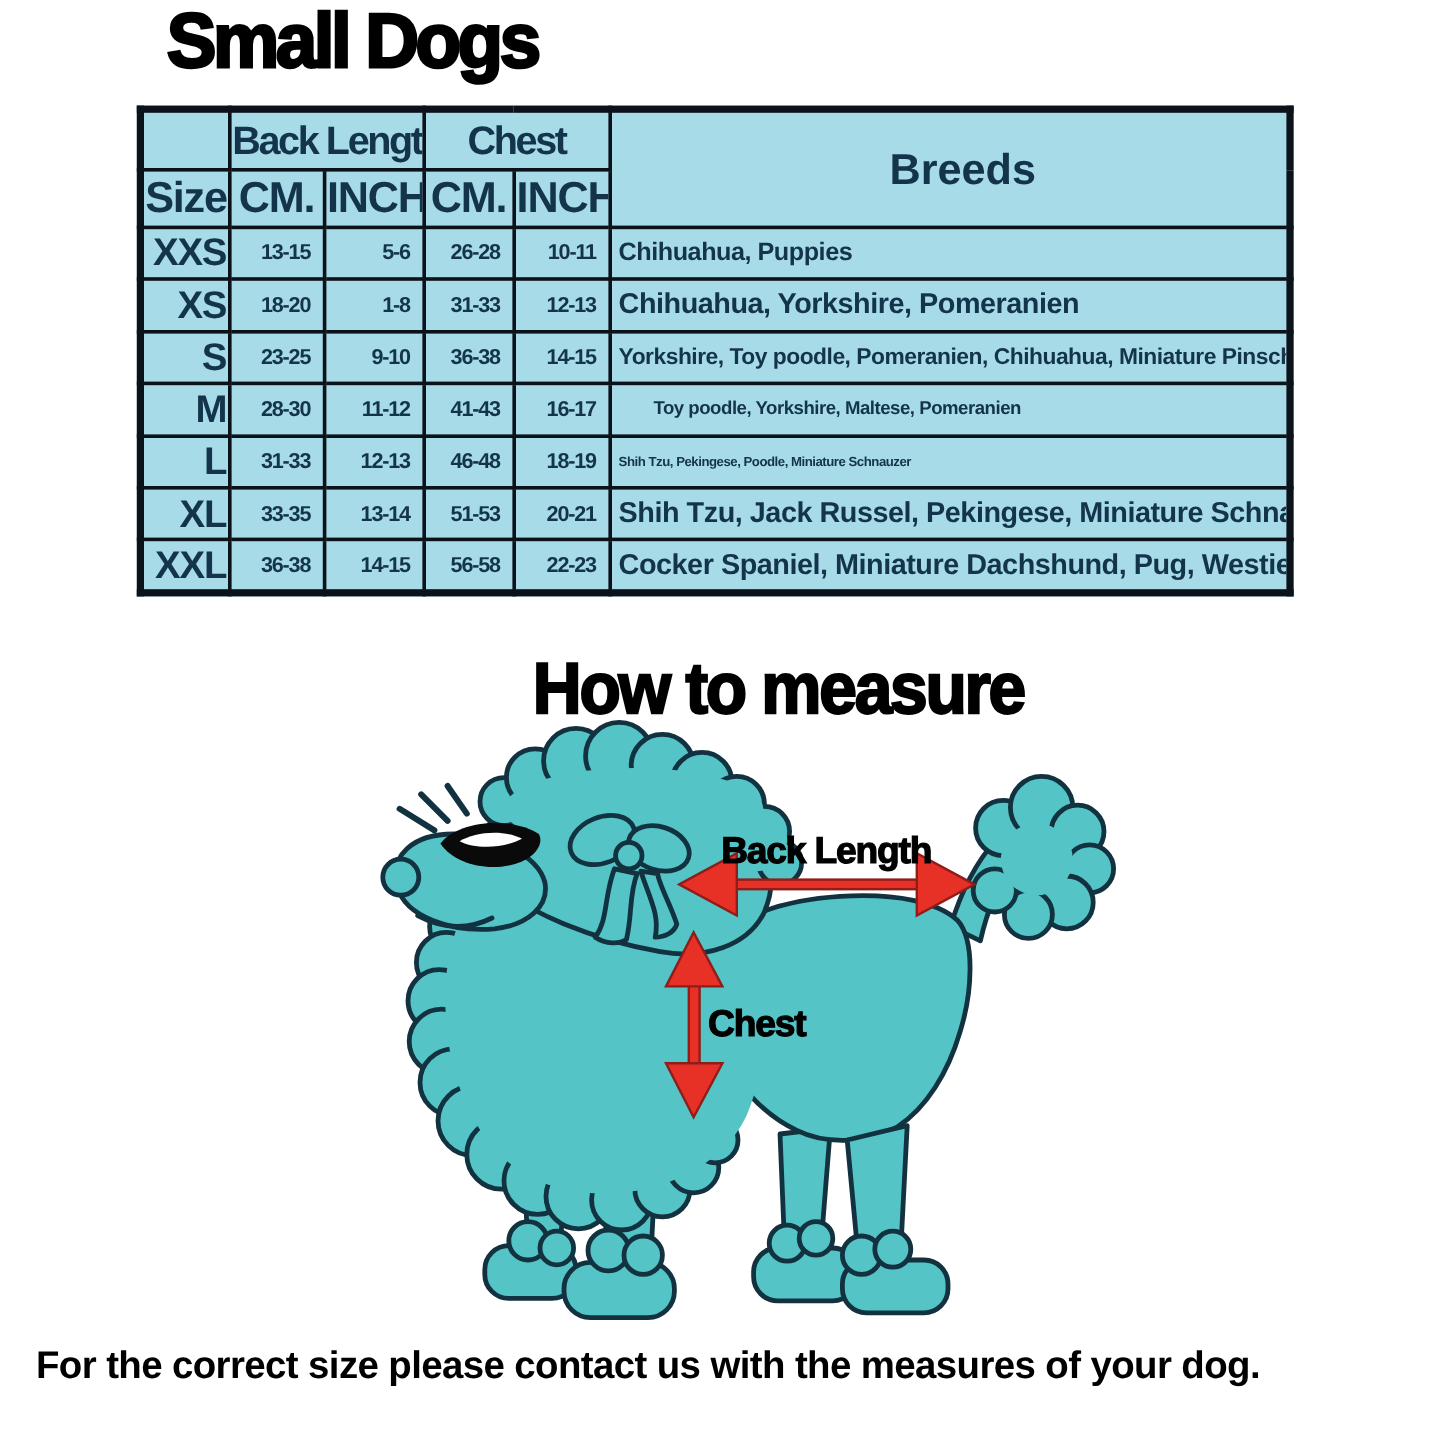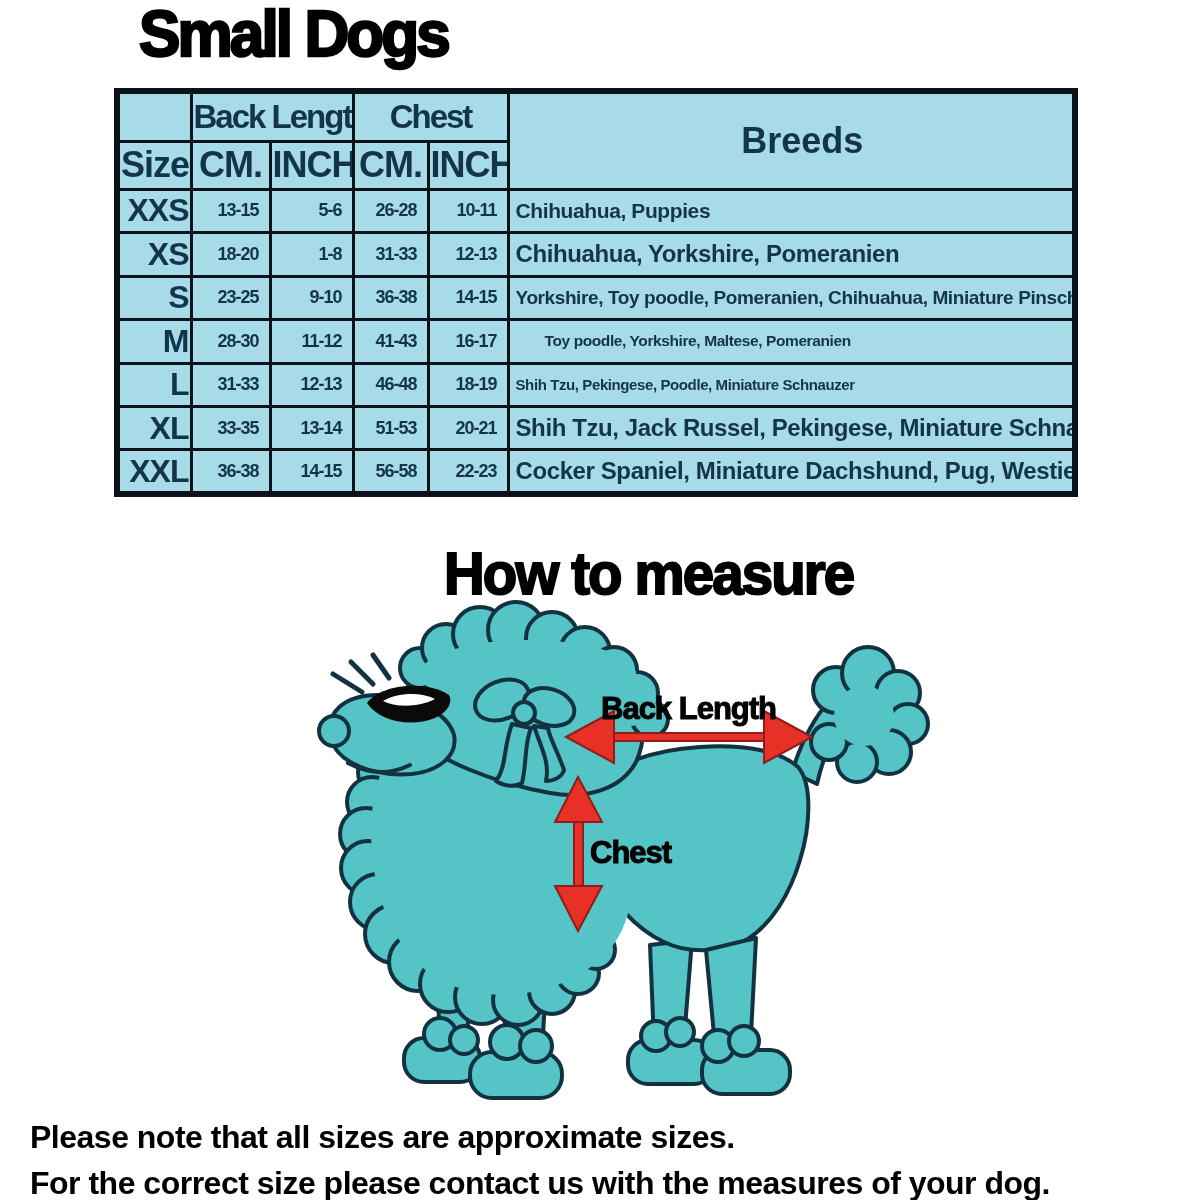--- a/index.html
+++ b/index.html
@@ -57,21 +57,21 @@
   }
   .size-cell{font-size:32px;font-weight:700;text-align:right;letter-spacing:-1px;}
   .num-cell{font-size:18px;font-weight:700;text-align:right;padding-right:10px;letter-spacing:-1px;white-space:nowrap;}
   .breeds-cell{
     font-size:24px;font-weight:700;text-align:left;
     padding-left:6px;letter-spacing:-0.4px;white-space:nowrap;
   }
   tr.data-row:nth-child(3) .breeds-cell{font-size:21px;}
   tr.data-row:nth-child(5) .breeds-cell{font-size:19px;}
   tr.data-row:nth-child(6) .breeds-cell{font-size:15.5px;padding-left:35px;}
-  tr.data-row:nth-child(7) .breeds-cell{font-size:15px;}
+  tr.data-row:nth-child(7) .breeds-cell{font-size:11px;}
   
   .diagram{position:absolute;left:300px;top:595px;width:645px;height:520px;}
   .diagram svg{position:absolute;left:0;top:0;}
   .diagram-label{
     position:absolute;color:#000;font-weight:700;
     -webkit-text-stroke:1px #000;white-space:nowrap;
     letter-spacing:-1px;
   }
   .back-length-label{left:301px;top:96px;font-size:31px;}
   .chest-label{left:290px;top:240px;font-size:31px;}
@@ -275,15 +275,14 @@
       <rect x="574" y="814" width="9" height="80"></rect>
       <polygon points="578,777 602,822 555,822"></polygon>
       <polygon points="578,931 602,886 555,886"></polygon>
     </g>
   </svg>
   <div class="diagram-label back-length-label">Back Length</div>
   <div class="diagram-label chest-label">Chest</div>
 </div>
 
 <div class="footer">
-  <div>Please note that all sizes are approximate sizes.</div>
   <div>For the correct size please contact us with the measures of your dog.</div>
 </div>
 
 </body></html>

